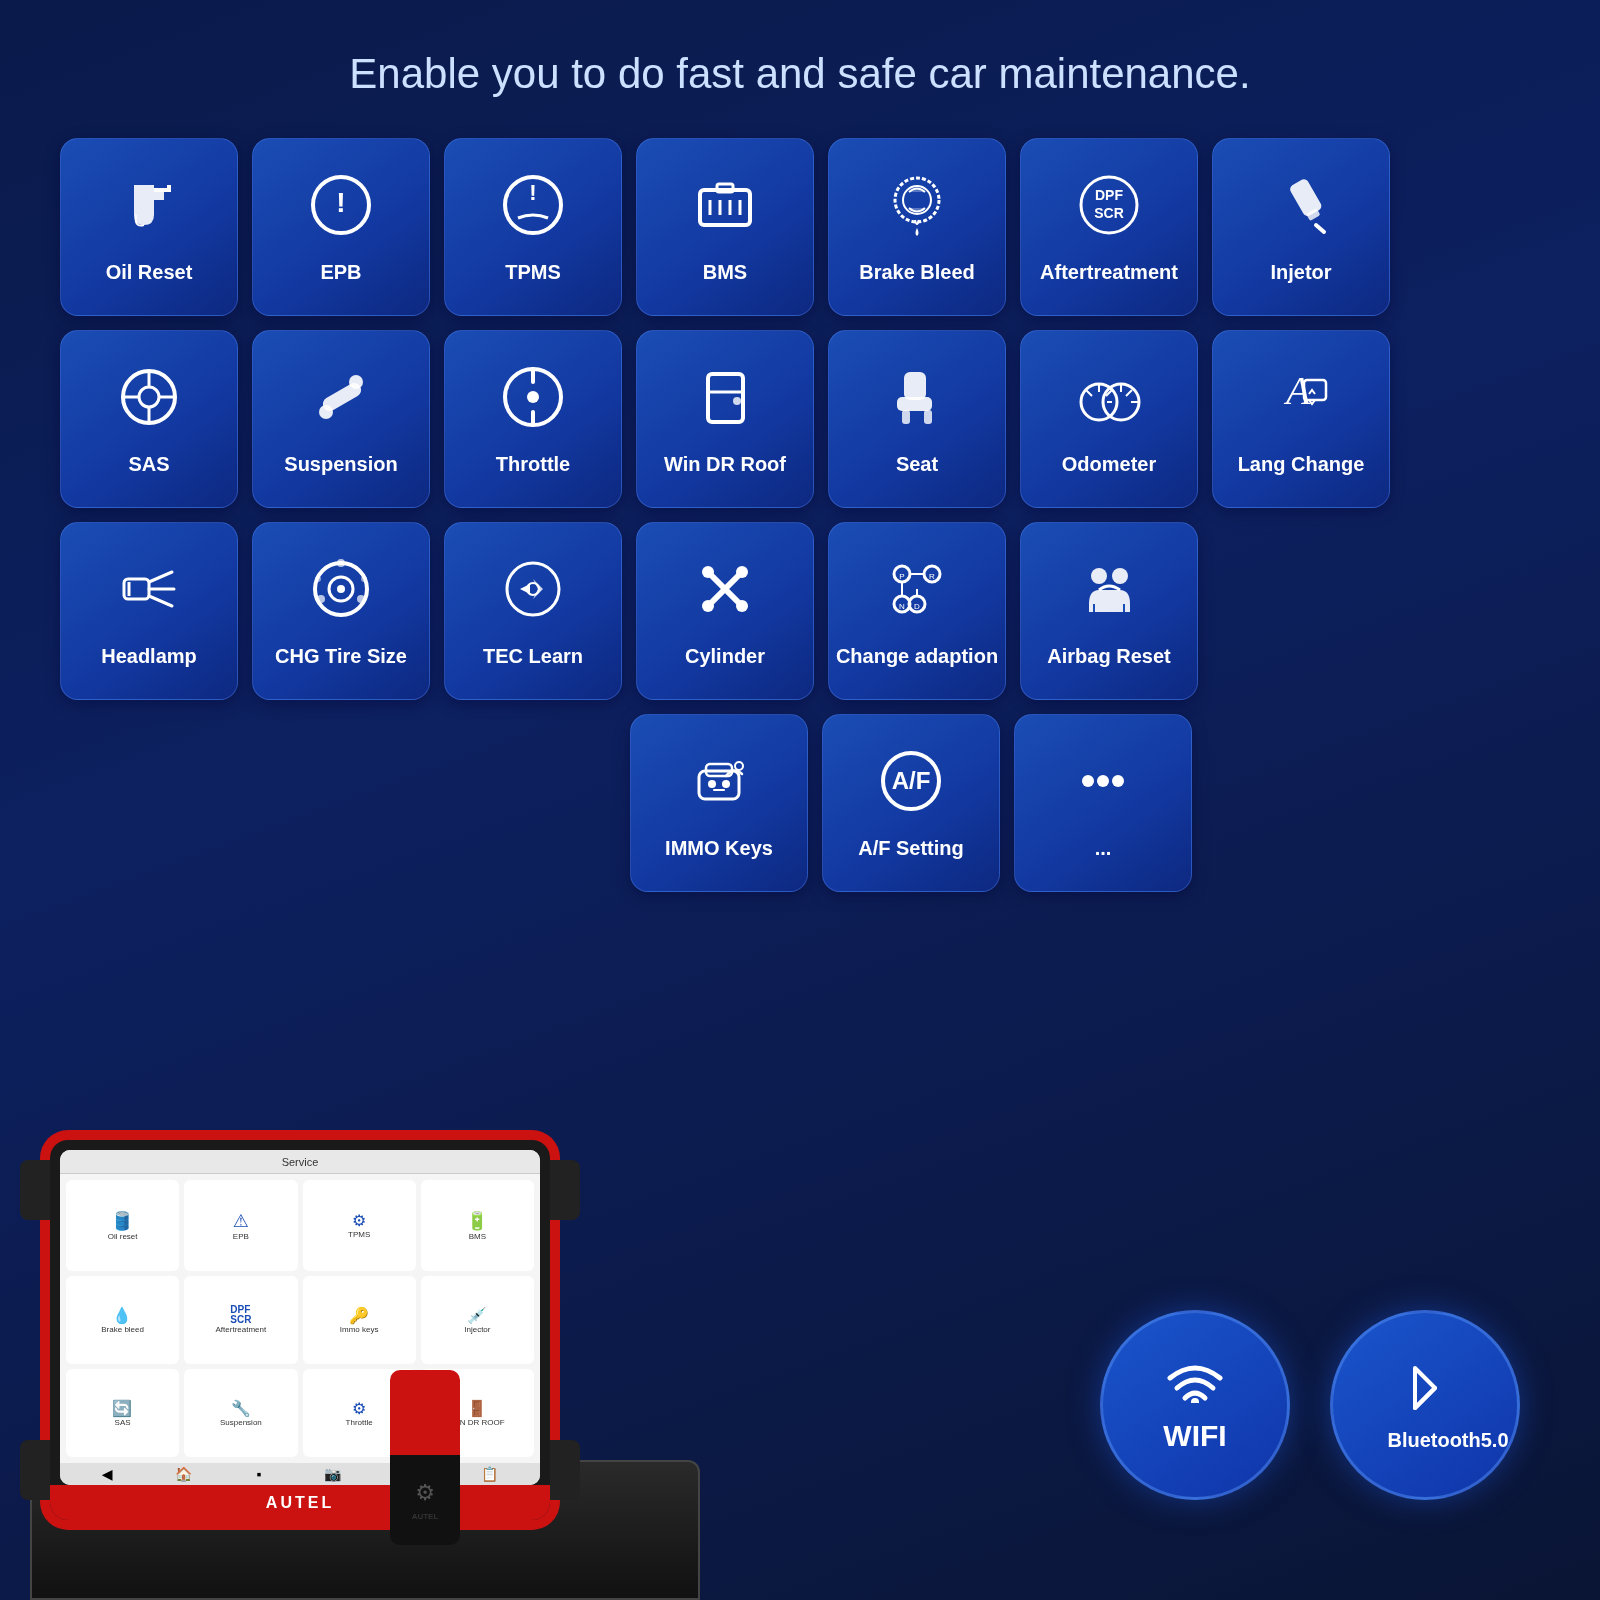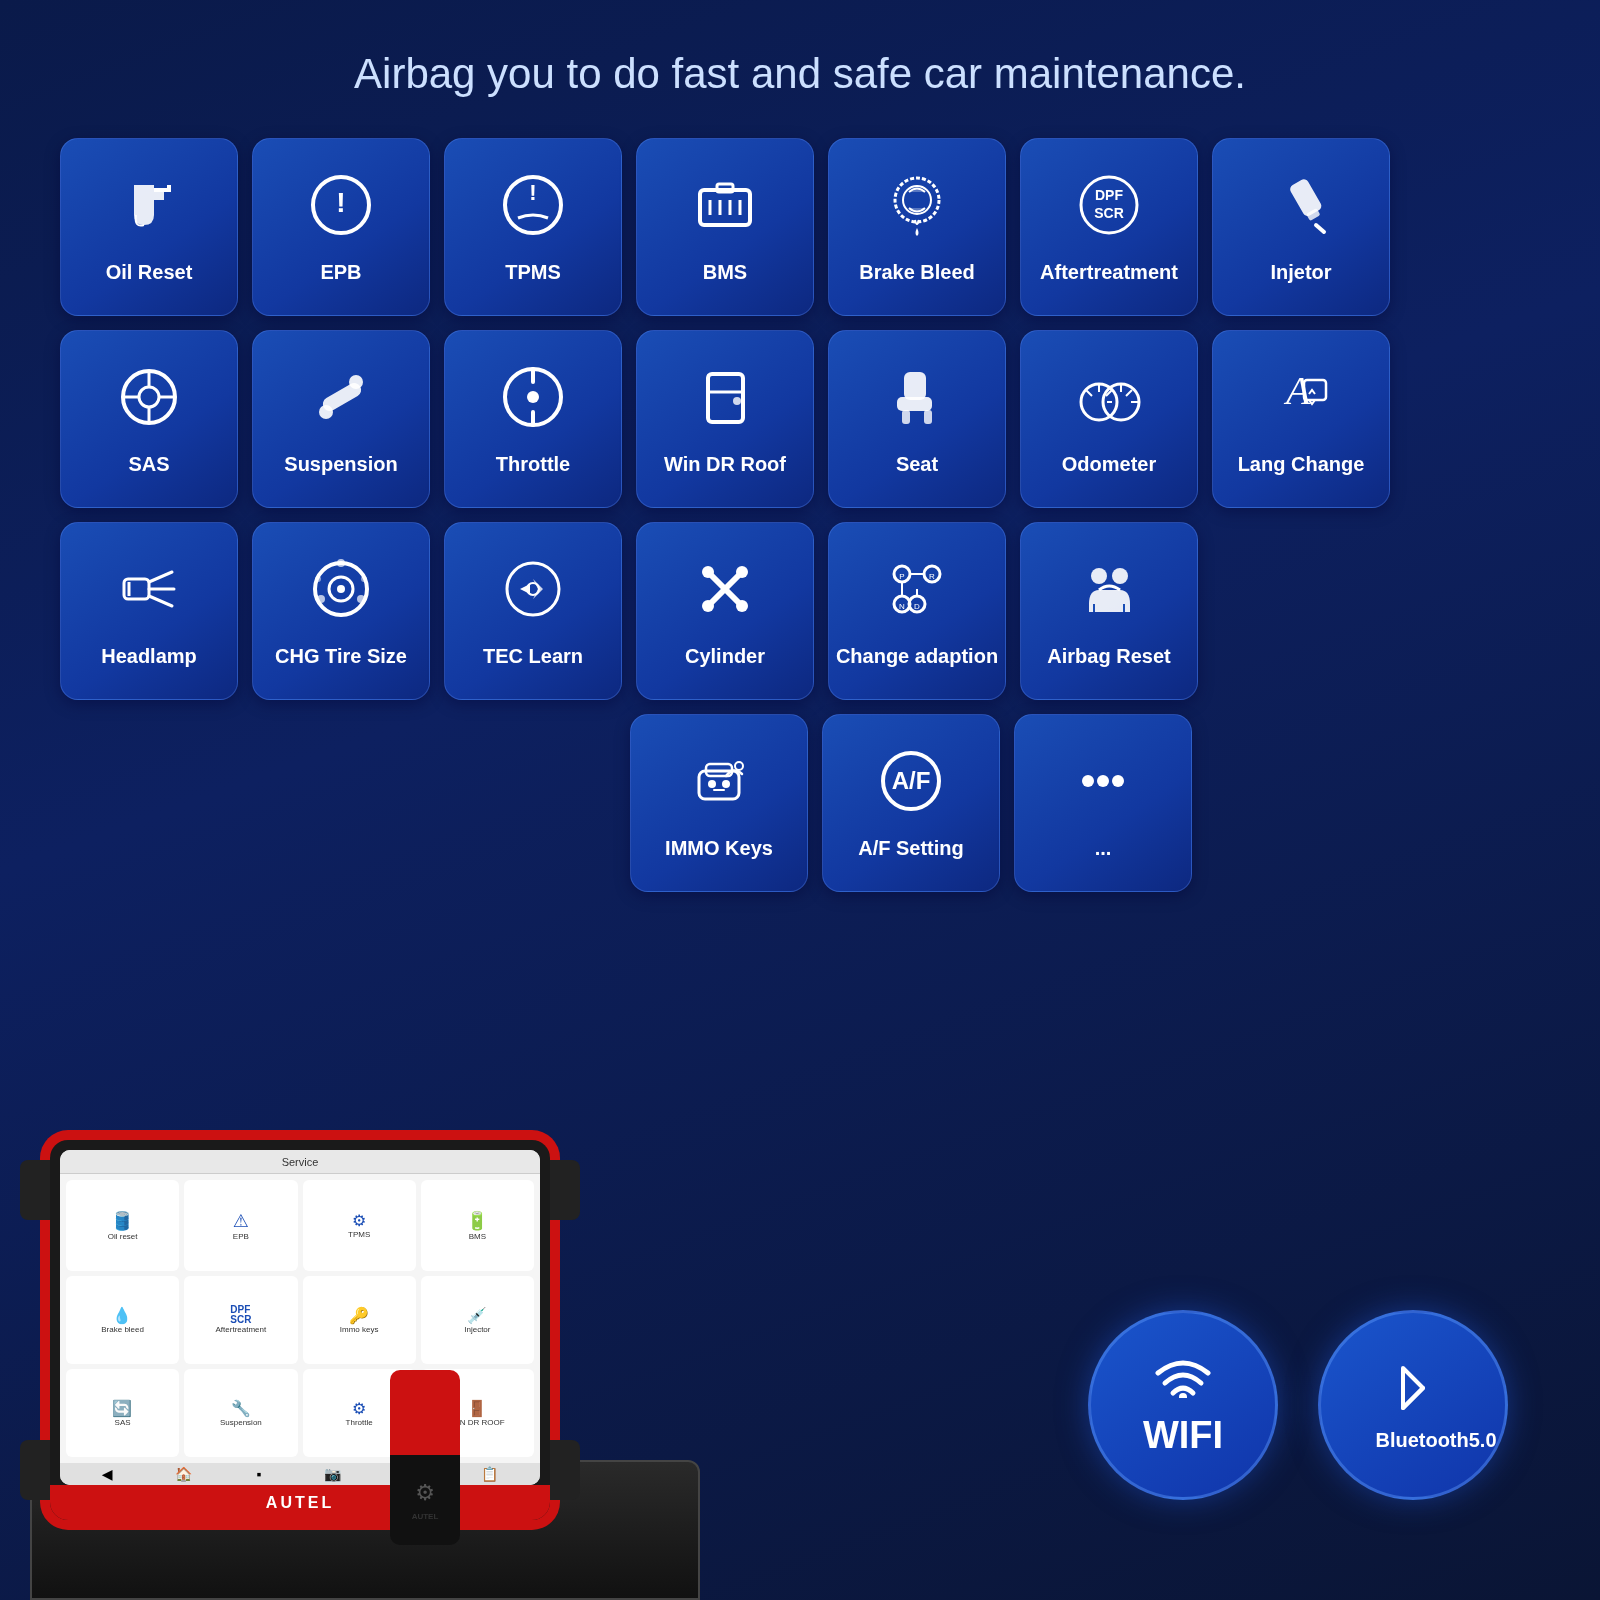--- a/index.html
+++ b/index.html
@@ -74,21 +74,21 @@
     
     .icon-svg {
       width: 70px;
       height: 70px;
     }
   </style>
 </head>
 <body>
 
 <div class="header">
-  <div class="sub-title">Airbag you to do fast and safe car maintenance.</div>
+  <div class="sub-title">Enable you to do fast and safe car maintenance.</div>
 </div>
 
 <div class="grid-area">
 
   <div class="grid-row">
 
     <div class="service-card">
       <div class="card-icon">
         <svg class="icon-svg" viewBox="0 0 70 70" fill="white">
           <path d="M20 15 L20 45 Q20 55 30 55 Q40 55 40 45 L40 30 L50 30 L50 20 L40 20 L40 15 Z" opacity="0.9"></path>
@@ -389,21 +389,21 @@
           <circle cx="20" cy="35" r="6" fill="white"></circle>
           <circle cx="35" cy="35" r="6" fill="white"></circle>
           <circle cx="50" cy="35" r="6" fill="white"></circle>
         </svg>
       </div>
       <div class="card-label">...</div>
     </div>
   </div>
 </div>
 
-<div style="position:absolute; bottom:0; left:0; right:12px; height:500px; display:flex; align-items:flex-end;">
+<div style="position:absolute; bottom:0; left:0; right:0; height:500px; display:flex; align-items:flex-end;">
 
   <div style="position:relative; width:650px; height:480px; flex-shrink:0;">
 
     <div style="position:absolute; bottom:0; left:30px; right:-50px; height:140px; background:linear-gradient(180deg,#2a2a2a,#111); border-radius:12px 12px 0 0; border:2px solid #444;"></div>
 
     <div style="position:absolute; bottom:80px; left:50px; width:500px; height:380px;">
 
       <div style="position:absolute; top:-10px; left:-10px; right:-10px; bottom:-10px; background:#cc1111; border-radius:28px; z-index:0;"></div>
 
       <div style="position:absolute; top:20px; left:-30px; width:30px; height:60px; background:#222; border-radius:8px 0 0 8px;"></div>
@@ -497,21 +497,21 @@
 
     <div style="width:190px; height:190px; background:linear-gradient(145deg,#1a55cc,#1035aa); border-radius:50%; display:flex; flex-direction:column; align-items:center; justify-content:center; gap:8px; border:3px solid rgba(100,160,255,0.4); box-shadow:0 0 30px rgba(30,80,200,0.5);">
       <div style="font-size:50px; color:white; line-height:1;">
         <svg width="60" height="45" viewBox="0 0 60 45" fill="none">
           <path d="M5 20 Q30 0 55 20" stroke="white" stroke-width="5" fill="none" stroke-linecap="round"></path>
           <path d="M12 30 Q30 14 48 30" stroke="white" stroke-width="5" fill="none" stroke-linecap="round"></path>
           <path d="M20 40 Q30 30 40 40" stroke="white" stroke-width="5" fill="none" stroke-linecap="round"></path>
           <circle cx="30" cy="44" r="4" fill="white"></circle>
         </svg>
       </div>
-      <div style="font-size:38px; font-weight:900; color:white;">WIFI</div>
+      <div style="font-size:30px; font-weight:900; color:white;">WIFI</div>
     </div>
 
     <div style="width:190px; height:190px; background:linear-gradient(145deg,#1a55cc,#1035aa); border-radius:50%; display:flex; flex-direction:column; align-items:center; justify-content:center; gap:8px; border:3px solid rgba(100,160,255,0.4); box-shadow:0 0 30px rgba(30,80,200,0.5);">
       <div style="font-size:50px; color:white; line-height:1;">
         <svg width="40" height="55" viewBox="0 0 40 55" fill="none">
           <path d="M10 10 L30 30 L10 50 L10 10Z M10 10 L30 30" stroke="white" stroke-width="4" fill="none" stroke-linejoin="round"></path>
           <path d="M10 50 L30 30" stroke="white" stroke-width="4" stroke-linecap="round"></path>
         </svg>
       </div>
       <div style="font-size:20px; font-weight:900; color:white; text-align:center;margin-left:46px;">Bluetooth5.0</div>

